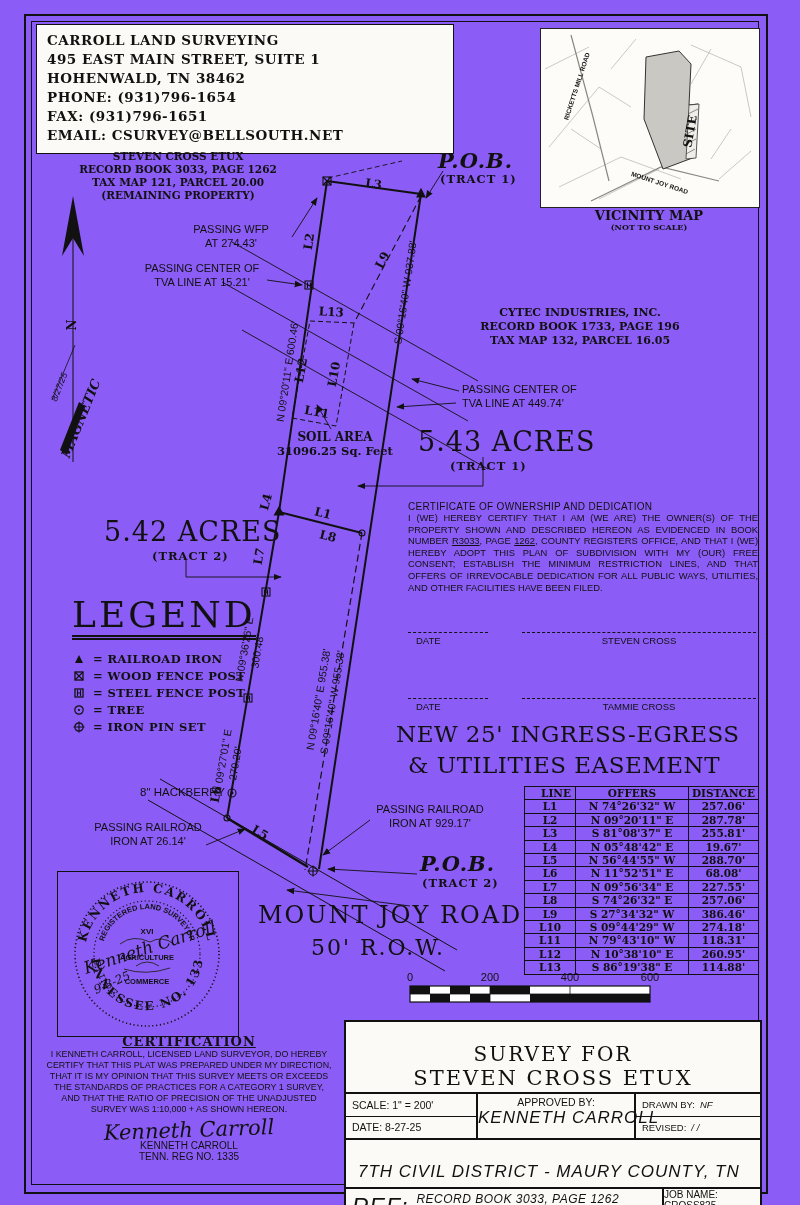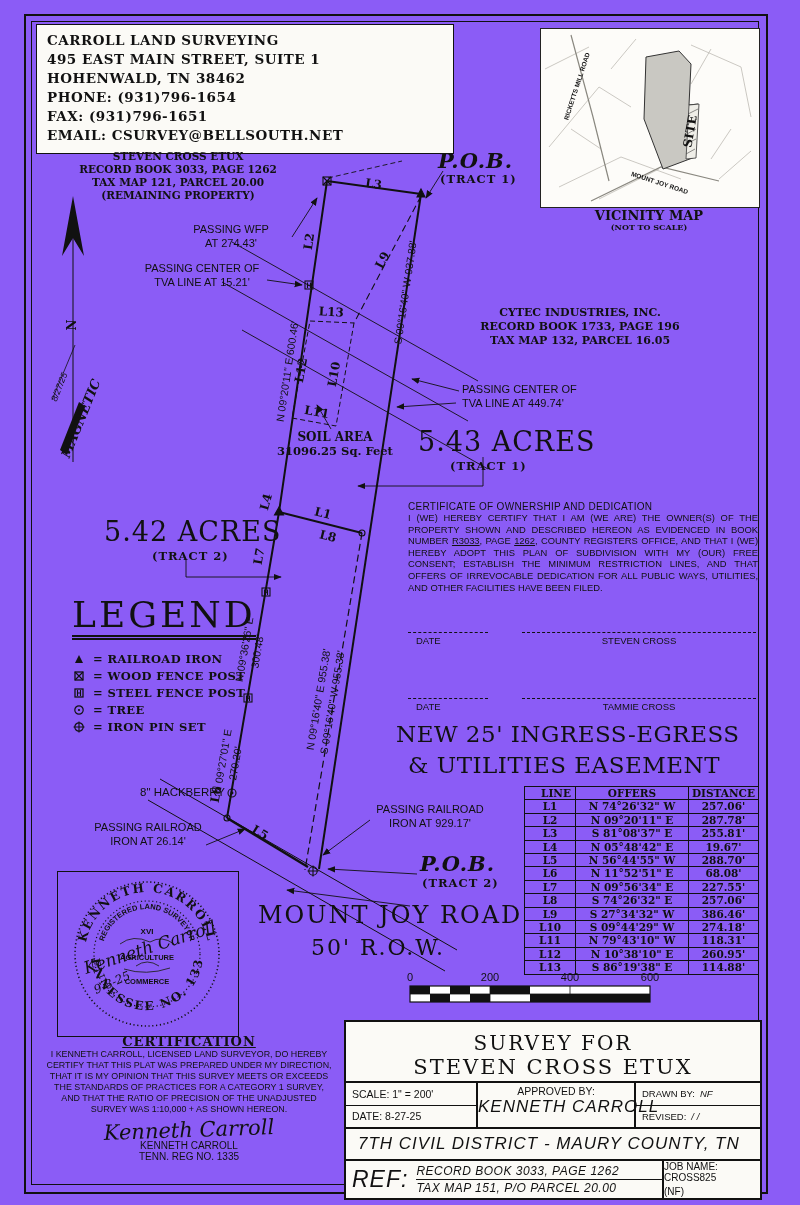--- a/index.html
+++ b/index.html
@@ -33,34 +33,34 @@
   .road-h2{font-family:"DejaVu Serif",serif;font-size:22px;letter-spacing:2px;}
   table.lines{border-collapse:collapse;font-family:"DejaVu Serif",serif;font-weight:bold;font-size:10.5px;}
   table.lines td,table.lines th{border:1.2px solid #111;padding:0 3px;height:12.4px;line-height:12.4px;text-align:center;white-space:nowrap;}
   .cert-title{font-size:10px;letter-spacing:.3px;}
   .cert-body{font-size:9.4px;line-height:11.6px;text-align:justify;}
   .cert-body .u{text-decoration:underline;}
   .sigrow{border-top:1.5px dashed #111;font-size:9.5px;padding-top:2px;}
   .certif-line{font-size:8.9px;line-height:11px;white-space:nowrap;}
   .script{font-family:"DejaVu Serif",serif;font-style:italic;}
   .tb{left:344px;top:1020px;width:414px;border:2px solid #111;background:#fbfaf6;}
-  .tb .r1a{font-family:"DejaVu Serif",serif;font-size:20px;text-align:center;letter-spacing:2px;padding-top:9px;}
+  .tb .r1a{font-family:"DejaVu Serif",serif;font-size:20px;text-align:center;letter-spacing:2px;padding-top:20px;}
   .tb .r1b{font-family:"DejaVu Serif",serif;font-size:21px;text-align:center;letter-spacing:2px;border-bottom:2px solid #111;padding-bottom:2px;}
   .tb .r2{display:flex;border-bottom:2px solid #111;height:44px;}
   .tb .c1{width:130px;border-right:2px solid #111;display:flex;flex-direction:column;}
   .tb .c1 div{flex:1;display:flex;align-items:center;padding-left:6px;font-size:10.5px;white-space:nowrap;}
   .tb .c1 div:first-child{border-bottom:1.5px solid #111;}
   .tb .c2{width:156px;border-right:2px solid #111;text-align:center;}
   .tb .c2 .lab{font-size:10.5px;padding-top:2px;}
   .tb .c2 .nm{font-size:17px;font-style:italic;letter-spacing:1px;white-space:nowrap;}
   .tb .c3{flex:1;display:flex;flex-direction:column;}
   .tb .c3 div{flex:1;display:flex;align-items:center;padding-left:6px;font-size:9.5px;white-space:nowrap;}
   .tb .c3 div:first-child{border-bottom:1.5px solid #111;}
   .tb .c3 .v{font-style:italic;margin-left:5px;}
-  .tb .r3{font-size:17px;font-style:italic;letter-spacing:1px;padding:5px 0 5px 12px;border-bottom:2px solid #111;white-space:nowrap;}
+  .tb .r3{font-size:17px;font-style:italic;letter-spacing:1px;padding:5px 0 5px 12px;border-bottom:2px solid #111;white-space:nowrap;margin-top:17px;}
   .tb .r4{display:flex;}
   .tb .ref{flex:1;display:flex;align-items:center;padding:3px 0 3px 6px;}
   .tb .ref .rl{font-size:23px;font-style:italic;letter-spacing:1px;margin-right:8px;}
   .tb .ref .rlines{flex:1;}
   .tb .ref .rlines div{font-size:12px;font-style:italic;white-space:nowrap;letter-spacing:.5px;}
   .tb .ref .rlines div:first-child{border-bottom:1.2px solid #111;padding-bottom:1px;margin-bottom:1px;}
   .tb .job{width:96px;border-left:2px solid #111;text-align:left;font-size:10px;line-height:11px;padding-top:0;}
   svg text{fill:#111;}
   .svgtxt{font-family:"Liberation Sans",sans-serif;font-size:10.5px;}
   .svgL{font-family:"DejaVu Serif",serif;font-weight:bold;font-size:12px;}

